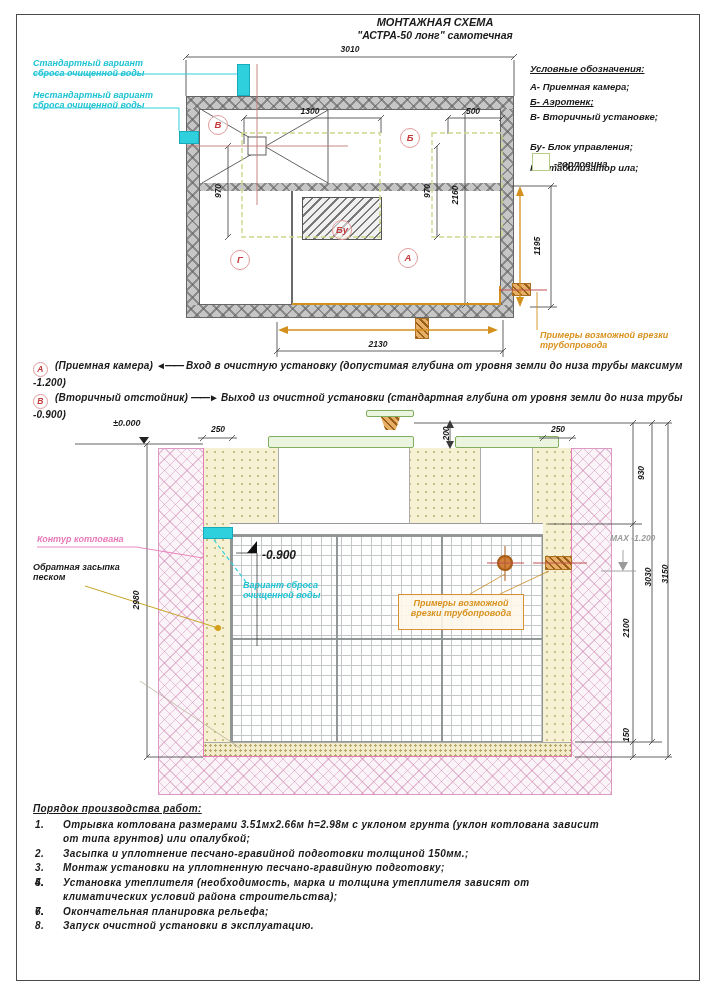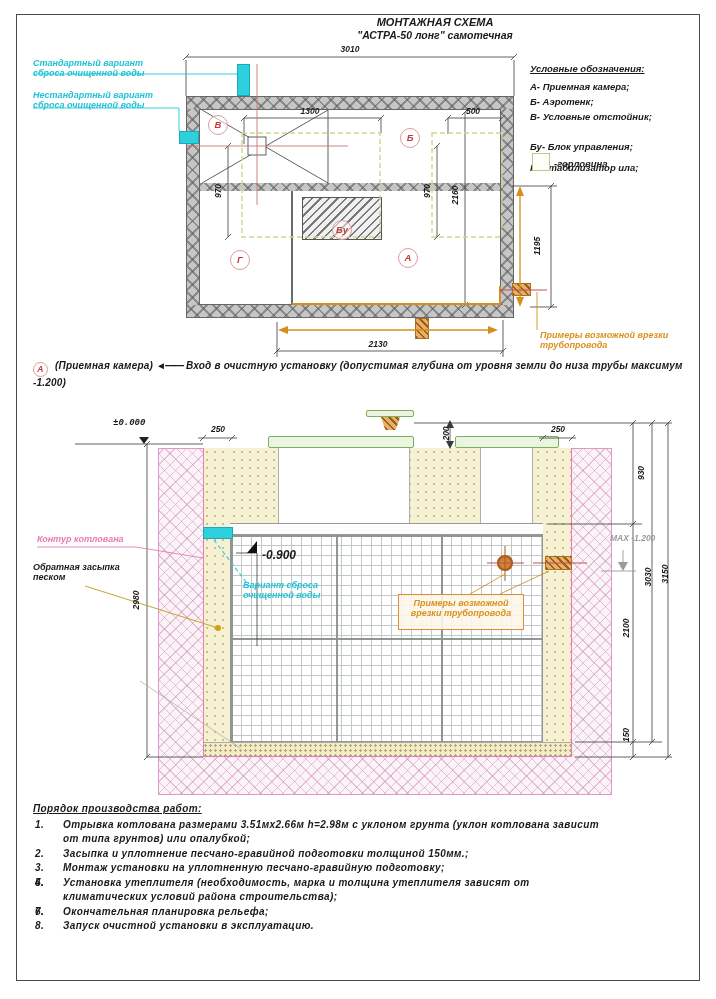--- a/index.html
+++ b/index.html
@@ -236,22 +236,22 @@
       <line x1="470" y1="594" x2="505" y2="574"></line>
         <line x1="500" y1="594" x2="549" y2="571"></line>
     </g>
   </svg>
 
   <div class="t" style="left:300px;top:16px;width:270px;font-size:11px;text-align:center;">МОНТАЖНАЯ СХЕМА</div>
   <div class="t" style="left:300px;top:29px;width:270px;font-size:10.5px;text-align:center;">"АСТРА-50 лонг" самотечная</div>
 
   <div class="t" style="left:530px;top:64px;width:170px;font-size:9.5px;text-decoration:underline;">Условные обозначения:</div>
   <div class="legend-row" style="left:530px;top:81px;width:175px;">А- Приемная камера;</div>
-  <div class="legend-row" style="left:530px;top:96px;width:175px;">Б- Аэротенк;</div>
-  <div class="legend-row" style="left:530px;top:111px;width:175px;">В- Условные отстойник;</div>
+  <div class="legend-row" style="left:530px;top:96px;width:175px;text-decoration:underline;">Б- Аэротенк;</div>
+  <div class="legend-row" style="left:530px;top:111px;width:175px;">В- Вторичный установке;</div>
   <div class="legend-row" style="left:530px;top:126px;width:175px;margin-top:36px;">Г- Стабилизатор ила;</div>
   <div class="legend-row" style="left:530px;top:141px;width:175px;">Бу- Блок управления;</div>
   <div class="abs" style="left:532px;top:153px;width:16px;height:16px;border:1px solid #b5cc8a;background:#fdfff8;"></div>
   <div class="legend-row" style="left:554px;top:158px;width:120px;">-горловина</div>
 
   <div class="t cyan" style="left:33px;top:58px;width:120px;font-size:9px;">Стандартный вариант сброса очищенной воды</div>
   <div class="t cyan" style="left:33px;top:90px;width:130px;font-size:9px;">Нестандартный вариант сброса очищенной воды</div>
 
   <div class="circ" style="left:208px;top:115px;">В</div>
   <div class="circ" style="left:400px;top:128px;">Б</div>
@@ -268,22 +268,28 @@
   <div class="t dim dimv" style="left:521px;top:240px;width:34px;height:12px;">1195</div>
   <div class="t dim" style="left:357px;top:340px;width:42px;">2130</div>
   <div class="t orange" style="left:540px;top:330px;width:132px;font-size:9px;">Примеры возможной врезки трубопровода</div>
 
   <div class="t" style="left:33px;top:360px;width:655px;font-size:10px;letter-spacing:.2px;">
     <span class="badge">А</span>
     <span>(Приемная камера)</span>
     <span style="letter-spacing:-1px;">◄——</span>
     <span>Вход в очистную установку (допустимая глубина от уровня земли до низа трубы максимум -1.200)</span>
   </div>
-
-  <div class="t" style="left:113px;top:418px;width:45px;font-size:9px;font-family:Liberation Mono, monospace;">±0.000</div>
+  <div class="t" style="left:33px;top:392px;width:655px;font-size:10px;letter-spacing:.2px;">
+    <span class="badge">В</span>
+    <span>(Вторичный отстойник)</span>
+    <span style="letter-spacing:-1px;">——►</span>
+    <span>Выход из очистной установки (стандартная глубина от уровня земли до низа трубы -0.900)</span>
+  </div>
+
+  <div class="t" style="left:113px;top:418px;width:45px;font-size:9px;">±0.000</div>
   <div class="t dim" style="left:202px;top:425px;width:32px;">250</div>
   <div class="t dim dimv" style="left:434px;top:428px;width:24px;height:11px;">200</div>
   <div class="t dim" style="left:541px;top:425px;width:34px;">250</div>
   <div class="t dim dimv" style="left:627px;top:467px;width:30px;height:12px;">930</div>
   <div class="t dim dimv" style="left:634px;top:571px;width:30px;height:12px;">3030</div>
   <div class="t dim dimv" style="left:651px;top:568px;width:30px;height:12px;">3150</div>
   <div class="t dim dimv" style="left:612px;top:622px;width:30px;height:12px;">2100</div>
   <div class="t dim dimv" style="left:615px;top:729px;width:24px;height:12px;">150</div>
   <div class="t dim dimv" style="left:120px;top:594px;width:34px;height:12px;">2980</div>
   <div class="t gray" style="left:610px;top:534px;width:72px;font-size:8.5px;">MAX -1.200</div>

